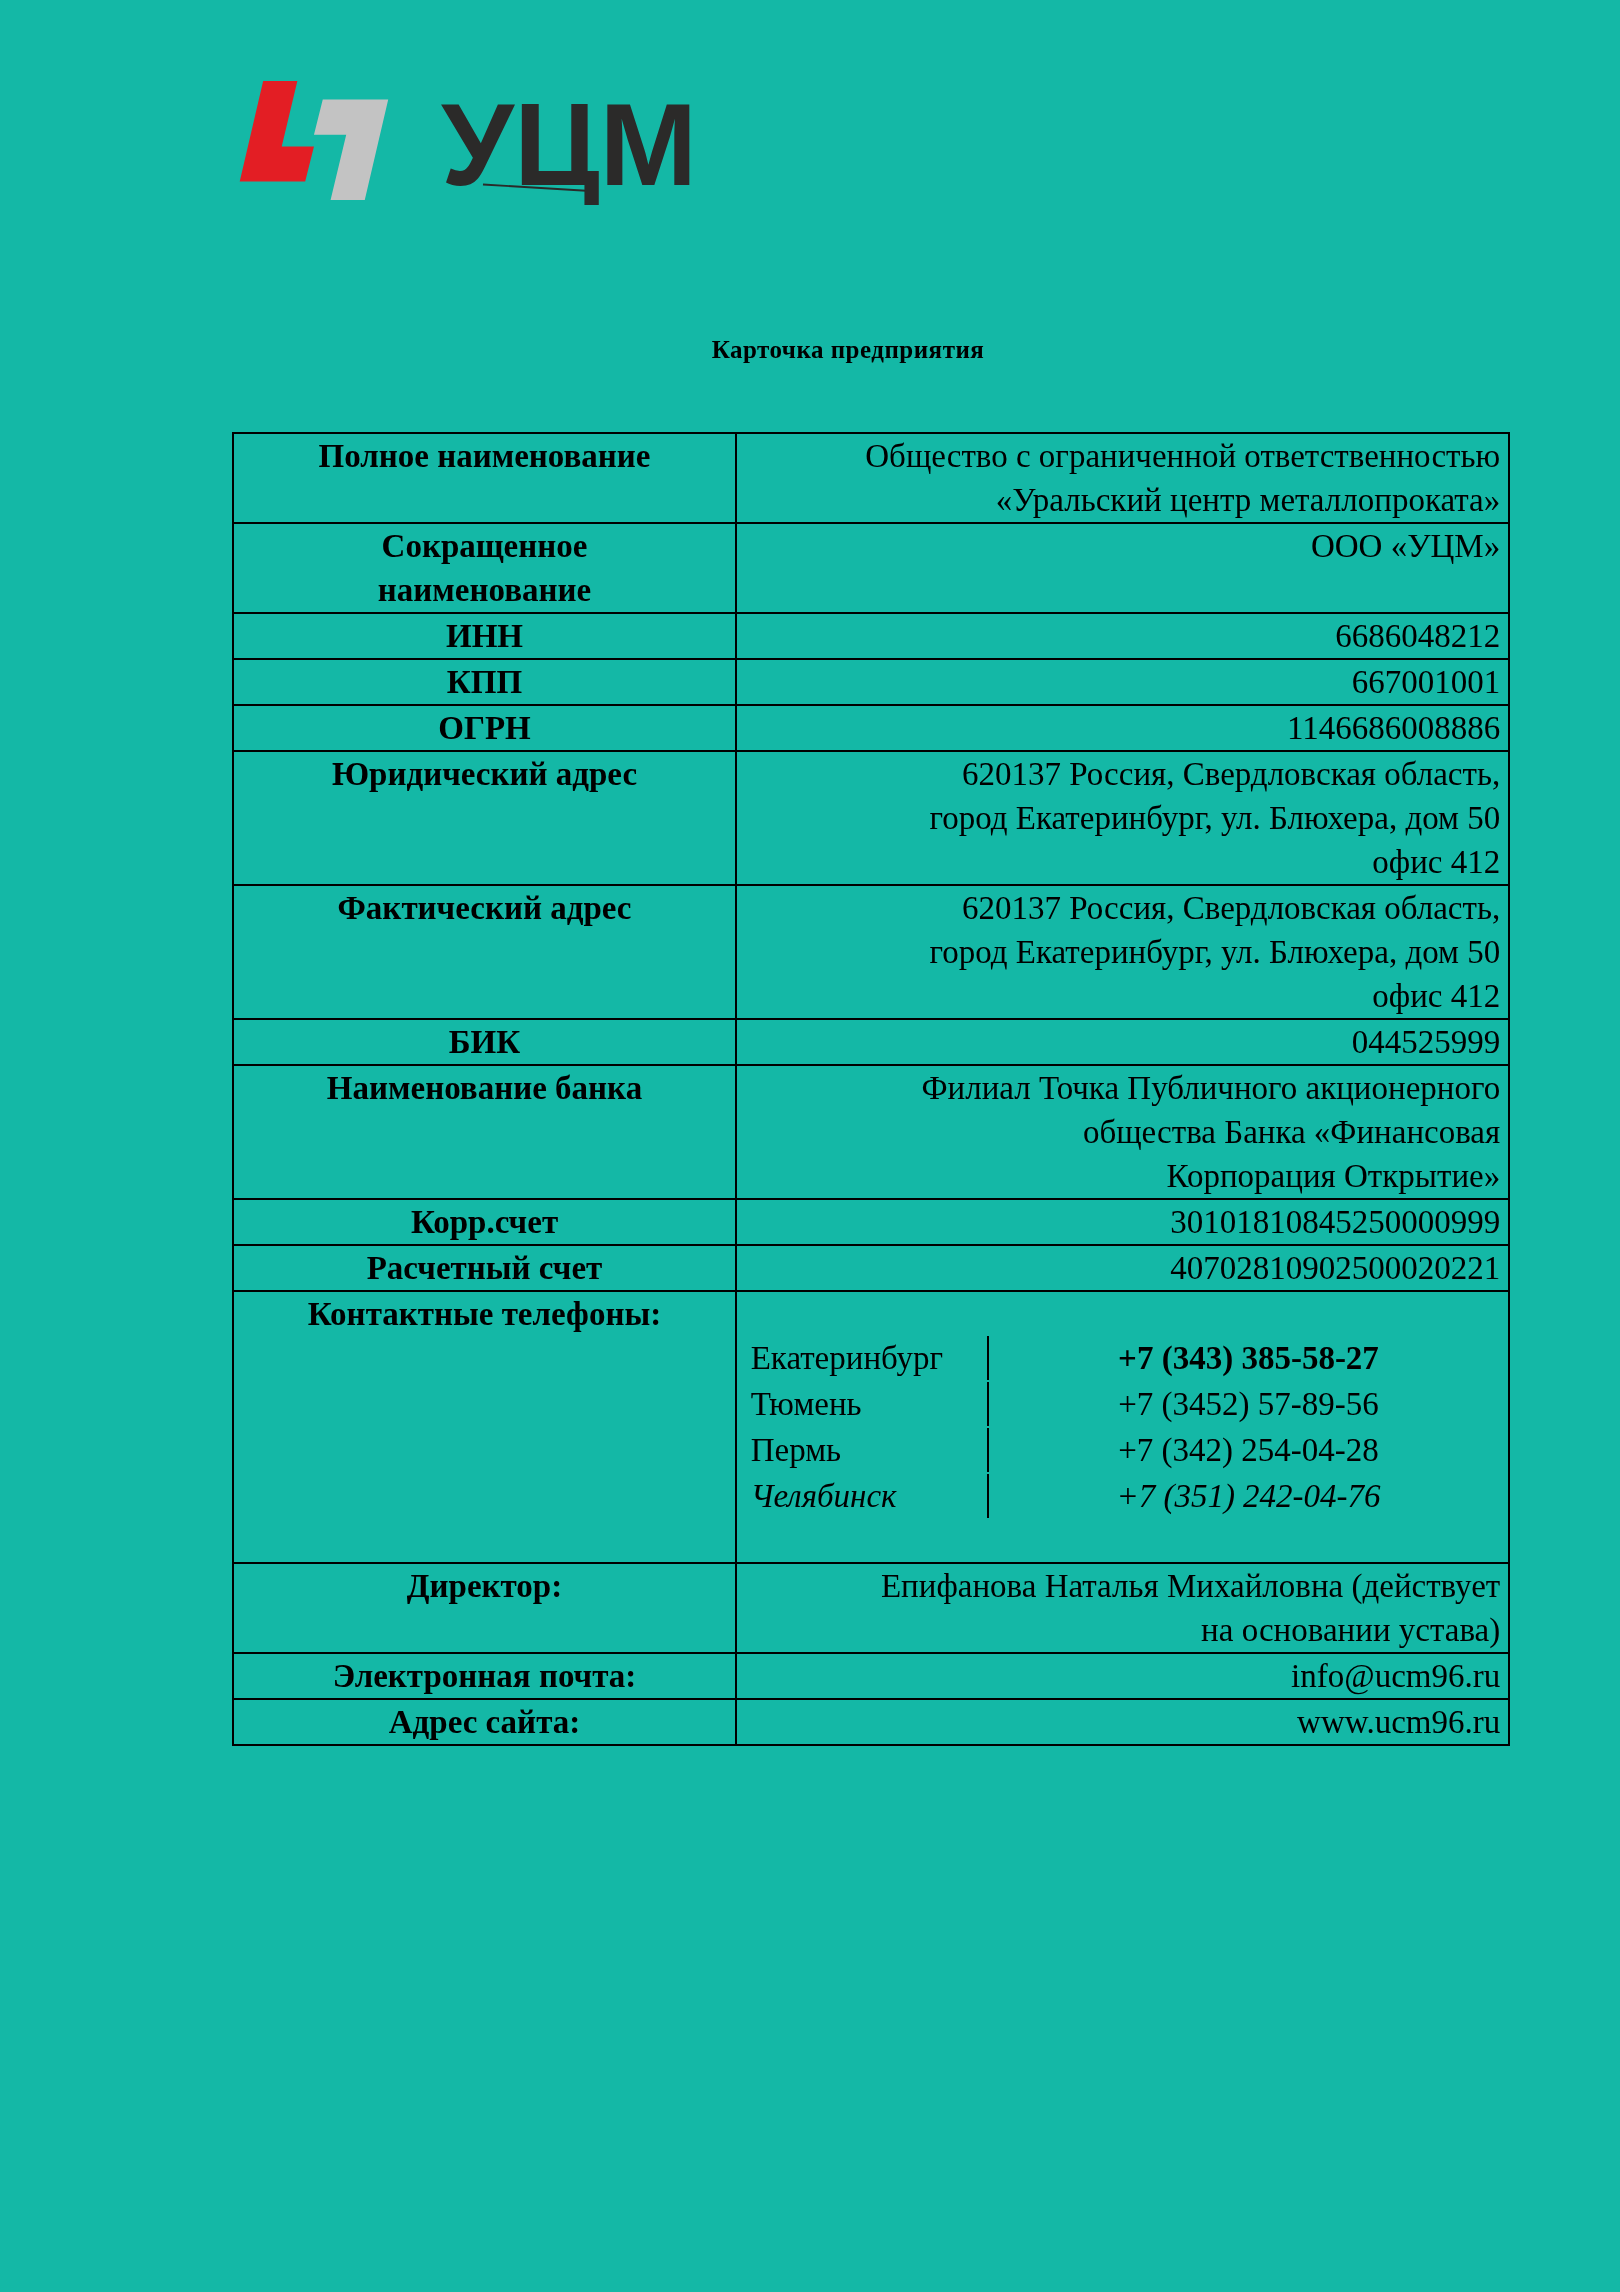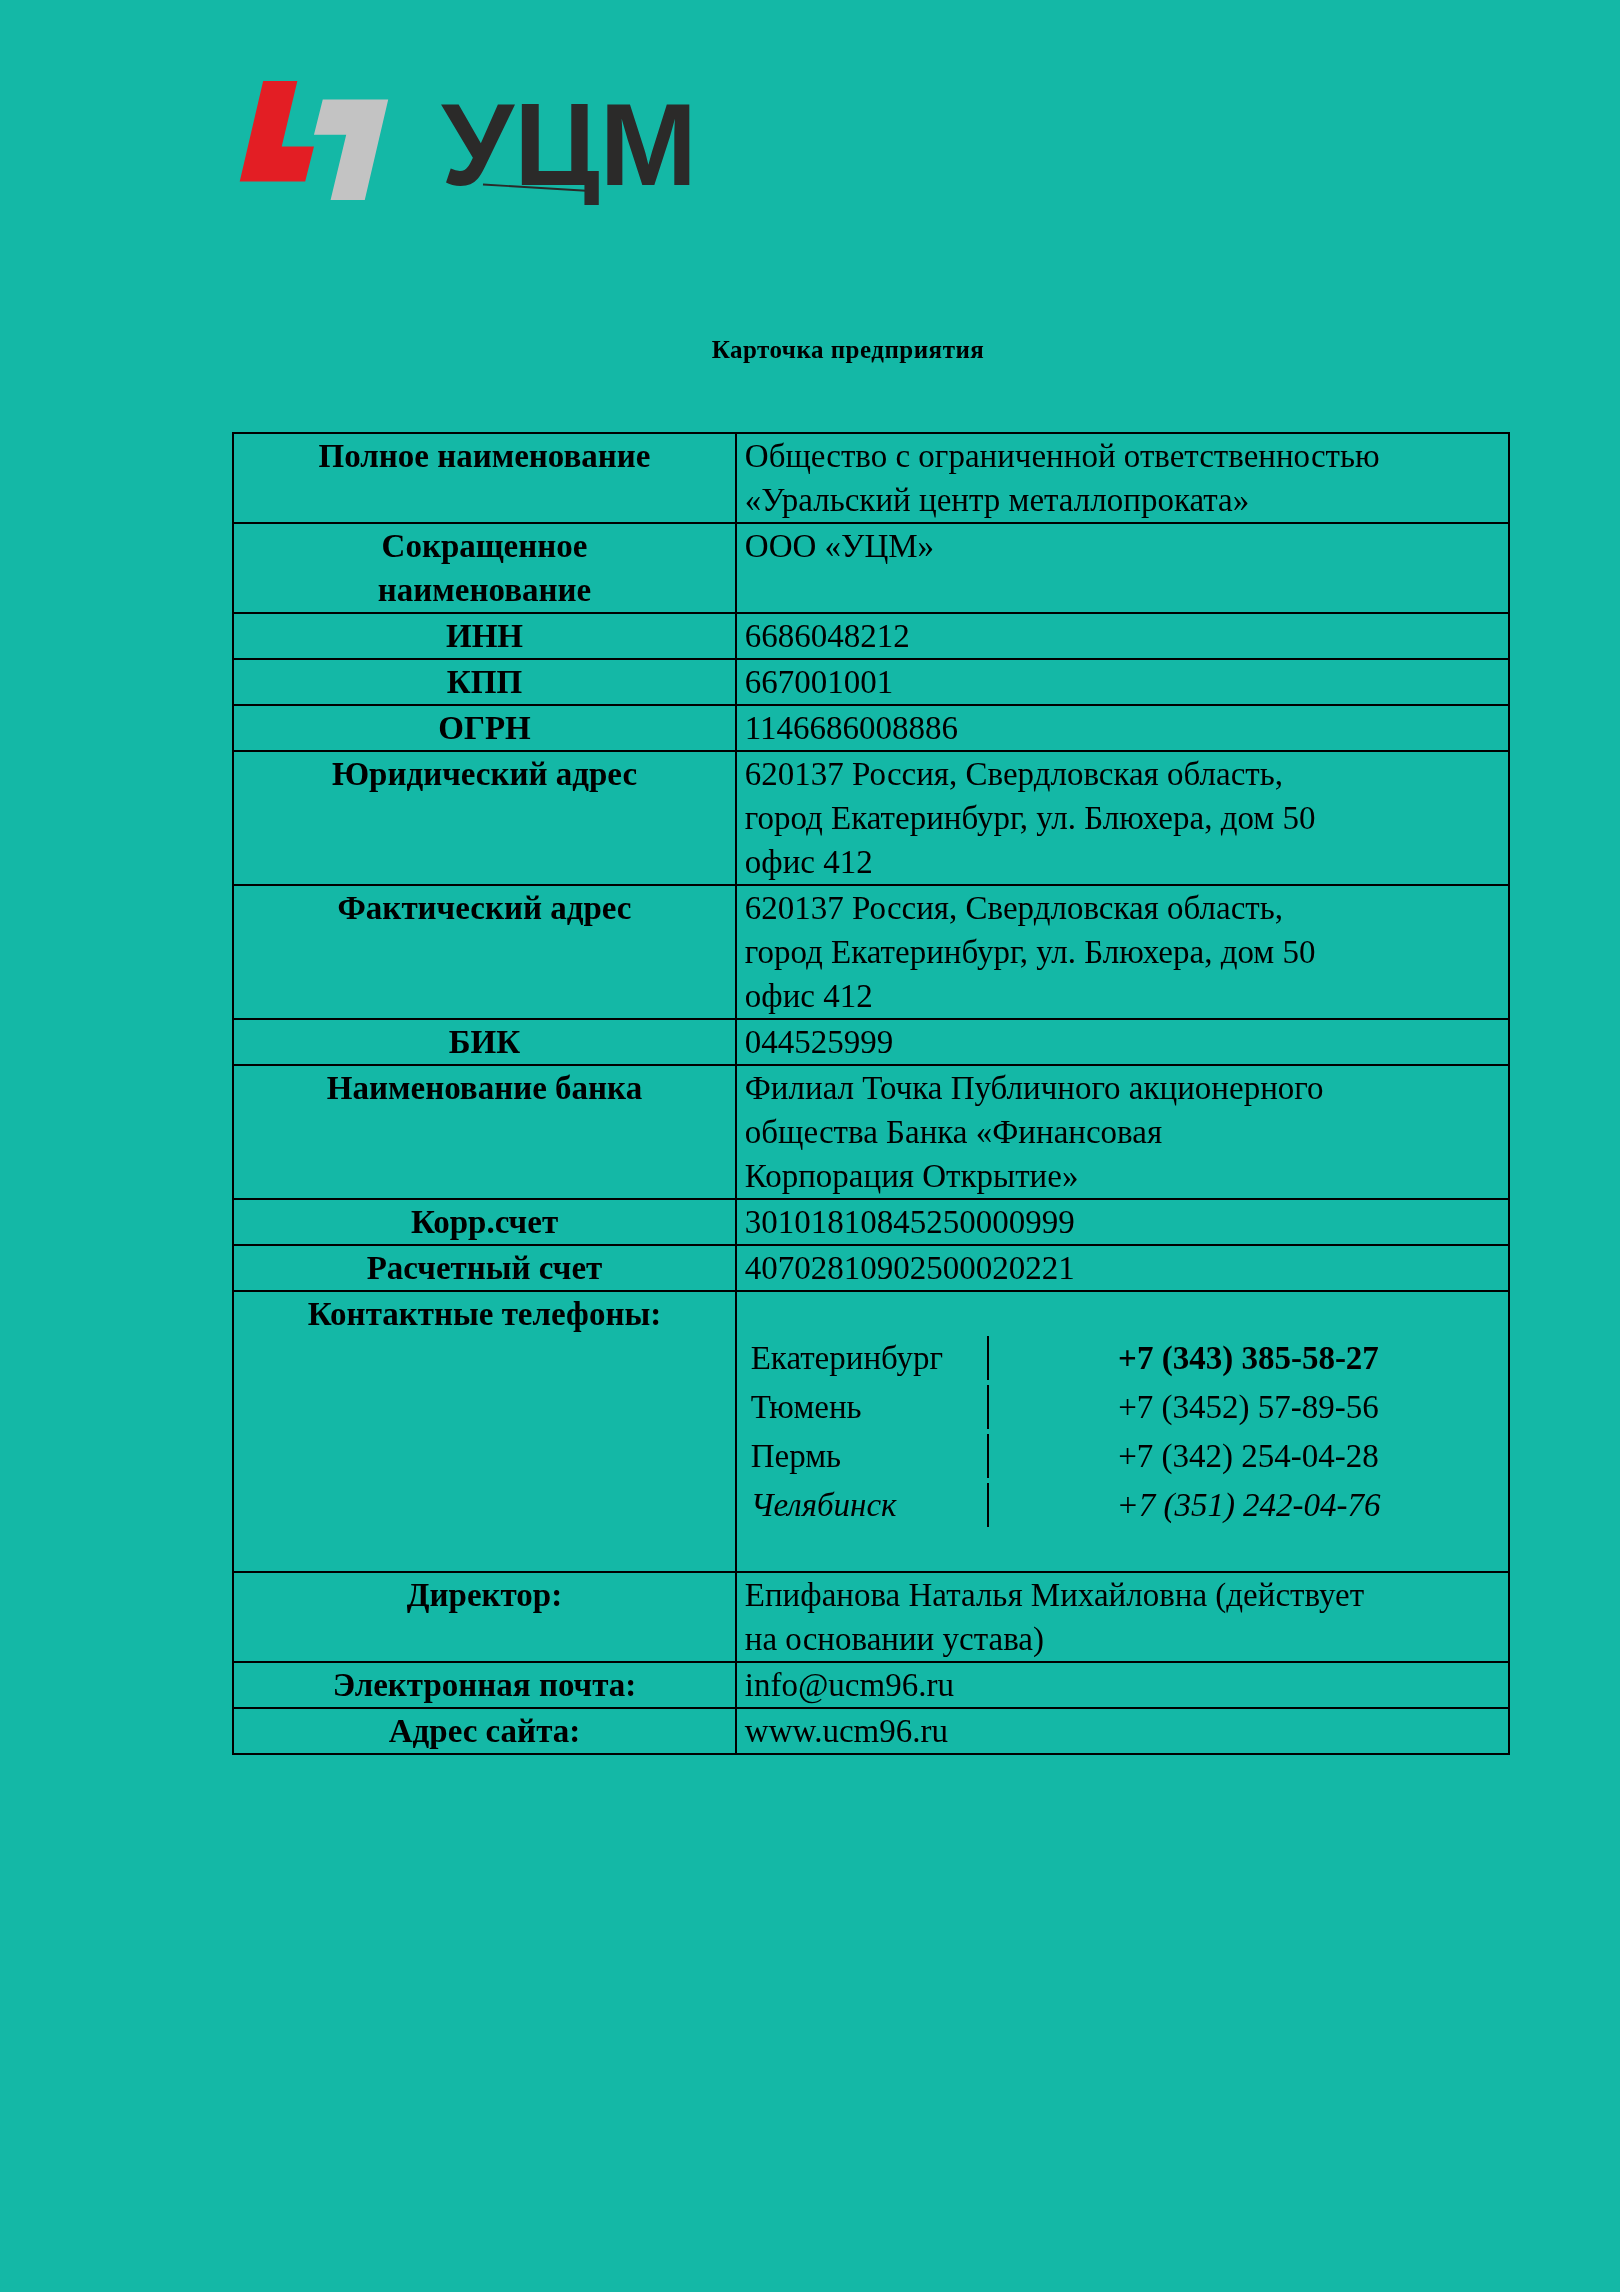--- a/index.html
+++ b/index.html
@@ -26,28 +26,28 @@
     font-size:33px; line-height:44px; color:#000;
   }
   table.card > tbody > tr > td {
     border:2px solid #000;
     border-top-width:2.9px; border-bottom-width:2.9px;
     vertical-align:top;
     padding:0 7.8px;
     white-space:pre-line;
   }
   td.label { font-weight:bold; text-align:center; }
-  td.value { text-align:left; }
+  td.value { text-align:right; }
   td.phones-cell { padding:0 !important; }
   table.phones {
     width:100%; border-collapse:collapse; table-layout:fixed;
     font-size:33px; line-height:44px;
   }
   table.phones td { vertical-align:top; padding:0 7.8px; }
-  table.phones tr td { border-bottom:5px solid #14b8a6; }
+  table.phones tr td { border-bottom:2px solid #14b8a6; }
   table.phones tr:last-child td { border-bottom:none;font-style:italic; }
   td.city { text-align:left; padding-left:13.7px !important; border-right:2px solid #000; }
   td.num  { text-align:center; }
   td.num.bold { font-weight:bold; }
 </style>
 </head>
 <body>
 
 <div class="page">
 

